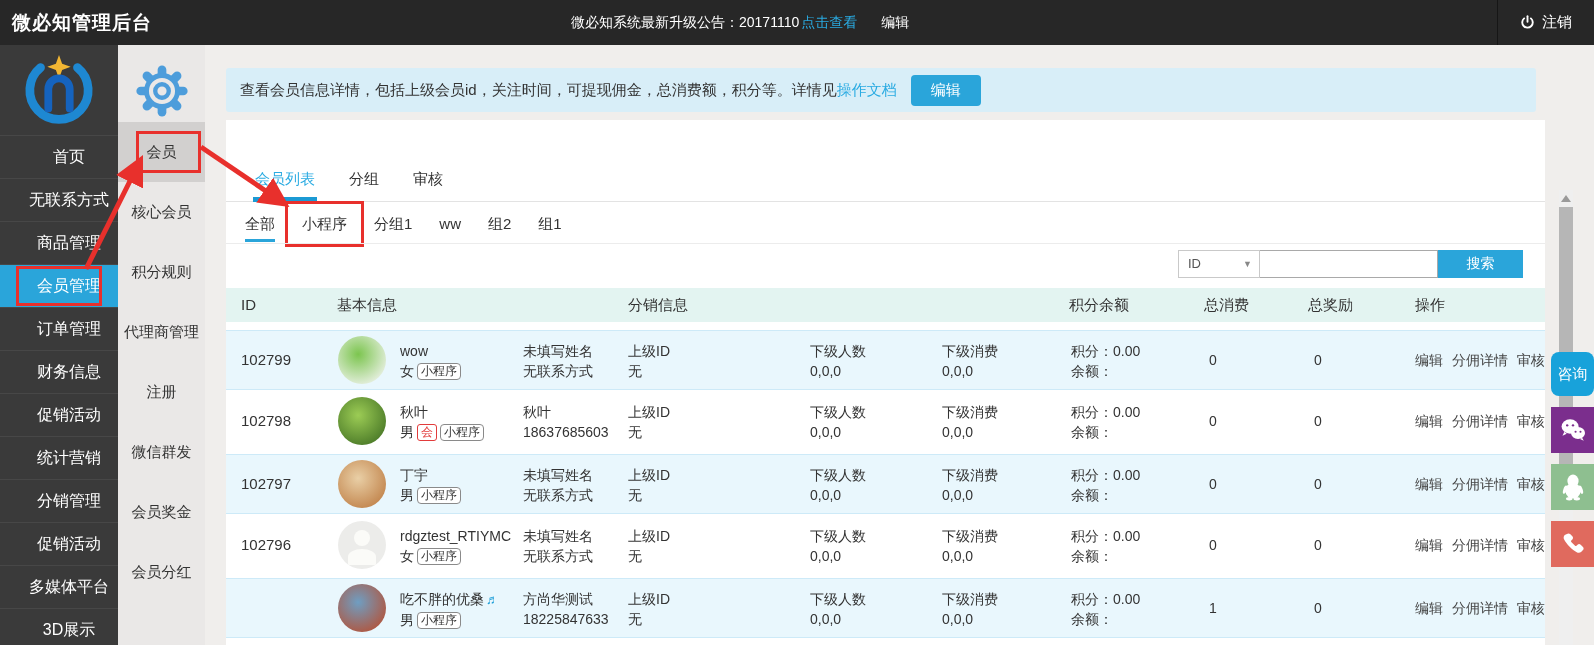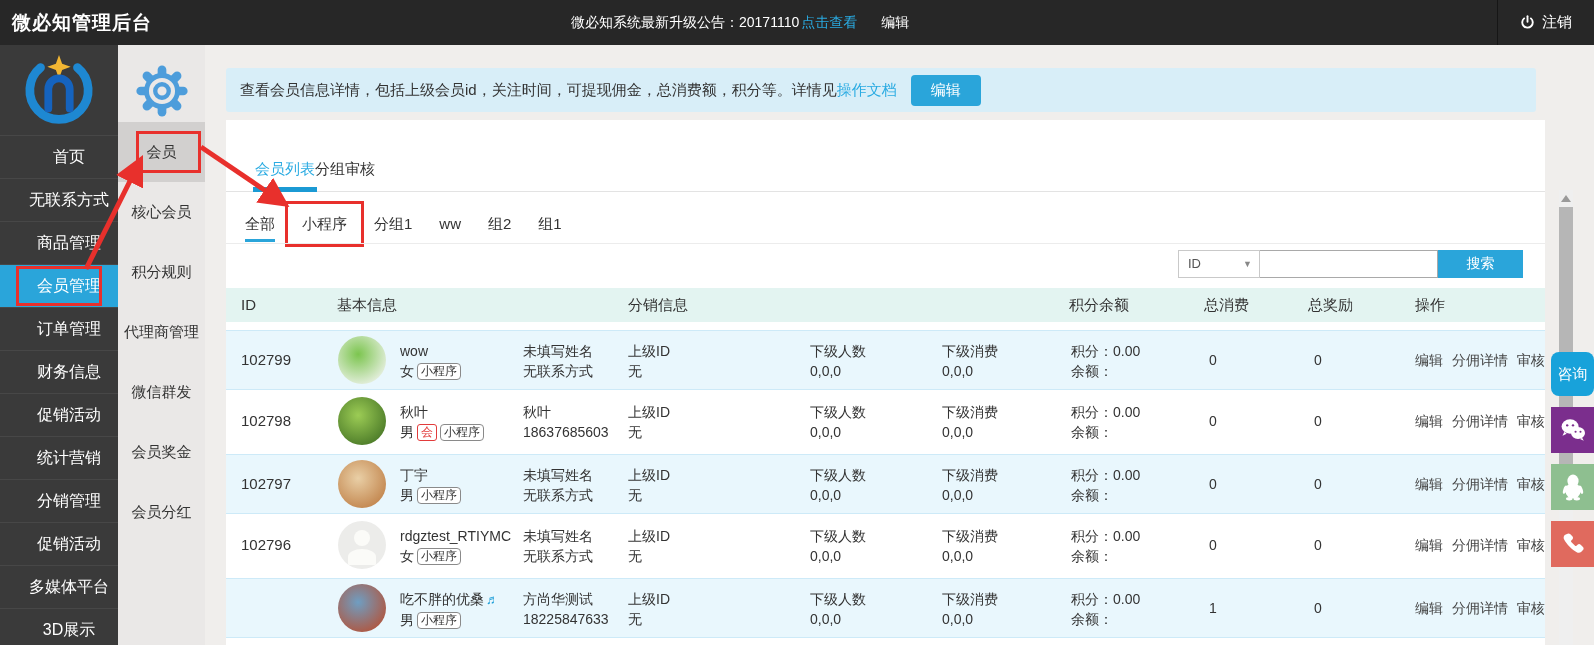--- a/index.html
+++ b/index.html
@@ -28,21 +28,21 @@
   .sub-item.active { background:#d2d0cf; }
   .sub-item.annotated::after { content:''; position:absolute; left:18px; right:4px; top:9px; bottom:9px; border:3px solid #e8302c; pointer-events:none; }
 
   
   .banner { position:absolute; left:226px; top:68px; width:1310px; height:44px; background:#d8eef8; border-radius:3px; display:flex; align-items:center; padding:0 14px; font-size:15px; }
   .banner .link { color:#2aabe2; cursor:pointer; }
   .banner-edit-btn { margin-left:14px; background:#2aa5da; color:#fff; border:none; border-radius:4px; font-size:15px; padding:6px 20px; cursor:pointer; font-family:inherit; }
 
   
   .panel { position:absolute; left:226px; top:120px; width:1319px; height:525px; background:#fff; }
-  .tabs { position:absolute; left:0; top:0; width:100%; height:72px; border-bottom:1px solid #e3e3e3; display:flex; align-items:flex-end; padding:0 0 12px 29px; }
+  .tabs { position:absolute; left:0; top:0; width:100%; height:82px; border-bottom:1px solid #e3e3e3; display:flex; align-items:flex-end; padding:0 0 12px 29px; gap:34px; }
   .tab { position:relative; font-size:15px; color:#333; cursor:pointer; }
   .tab.active { color:#2aabe2; }
   .tab.active::after { content:''; position:absolute; left:-2px; right:-2px; bottom:-13px; height:5px; background:#1b9ad4; }
   .subtabs { position:absolute; left:0; top:95px; width:100%; display:flex; padding-left:19px; gap:27px; }
   .subtab { position:relative; font-size:15px; color:#333; cursor:pointer; }
   .subtab.active::after { content:''; position:absolute; left:0; width:30px; bottom:-8px; height:3px; background:#2aa5da; }
   .subtab.annotated::before { content:''; position:absolute; left:-17px; right:-17px; top:-14px; bottom:-13px; border:3px solid #e8302c; pointer-events:none; }
   .subtab-divider { position:absolute; left:0; top:123px; width:100%; border-top:1px solid #ececec; }
 
   .search-row { position:absolute; top:130px; right:22px; display:flex; align-items:center; }
@@ -191,20 +191,23 @@
       <div class="sub-item">
         <span>核心会员</span>
       </div>
       <div class="sub-item">
         <span>积分规则</span>
       </div>
       <div class="sub-item">
         <span>代理商管理</span>
       </div>
       <div class="sub-item">
+        <span>注册</span>
+      </div>
+      <div class="sub-item">
         <span>微信群发</span>
       </div>
       <div class="sub-item">
         <span>会员奖金</span>
       </div>
       <div class="sub-item">
         <span>会员分红</span>
       </div>
     </div>
 </div>

